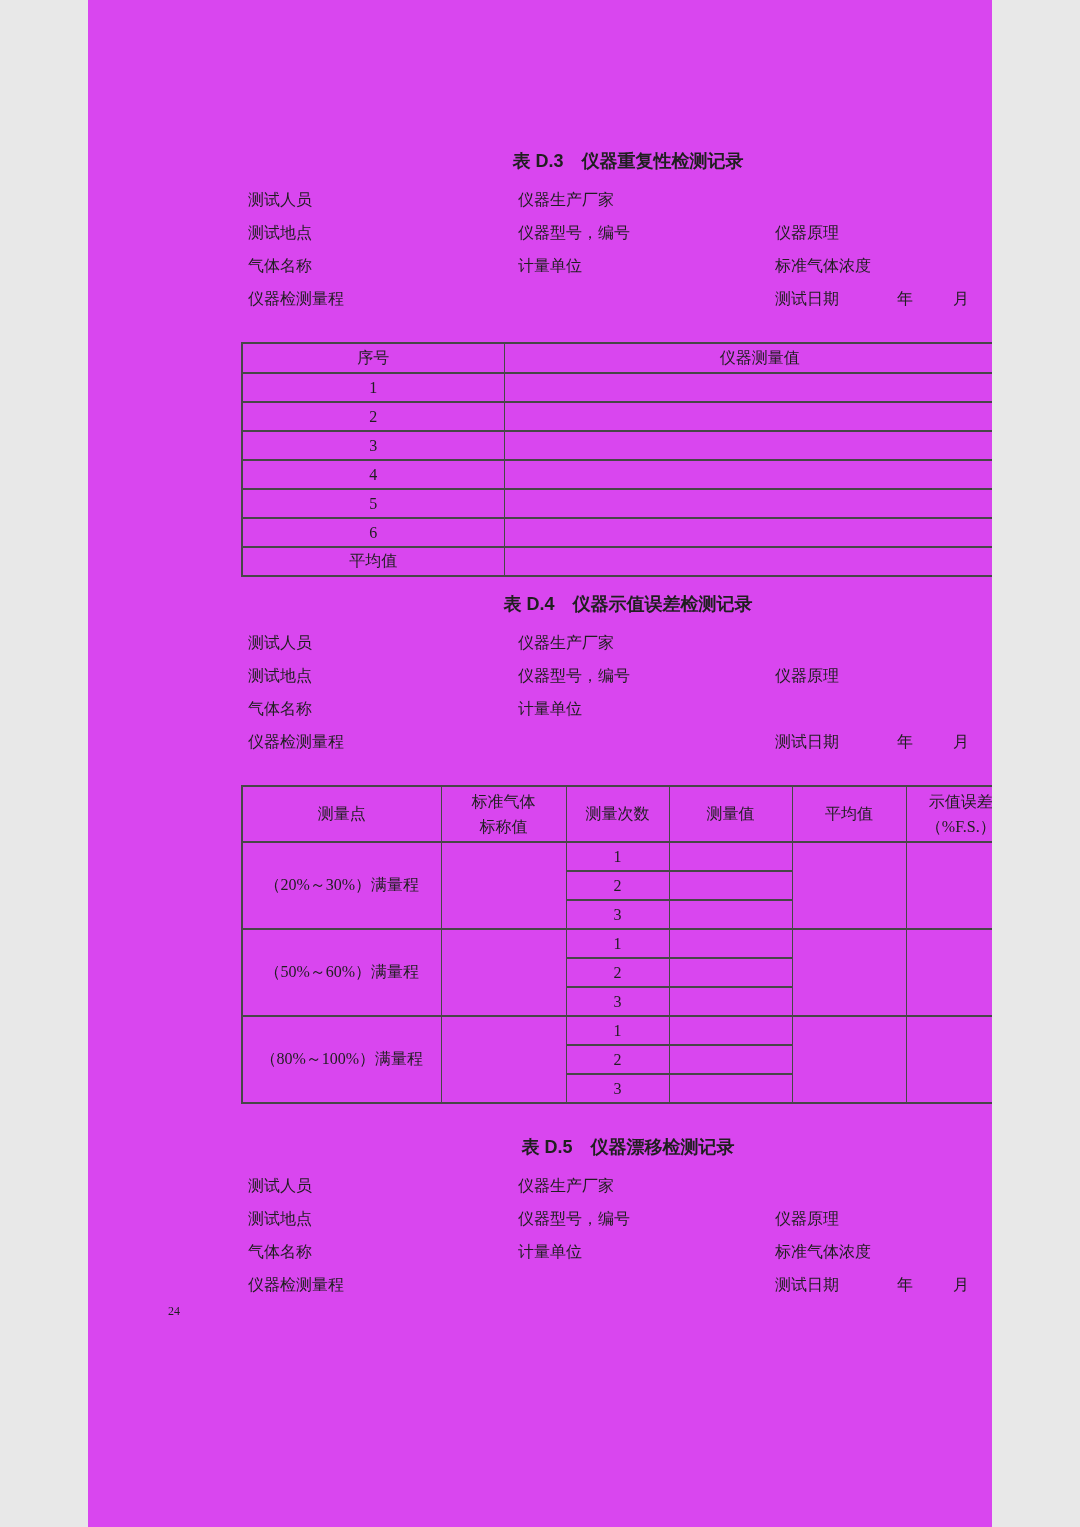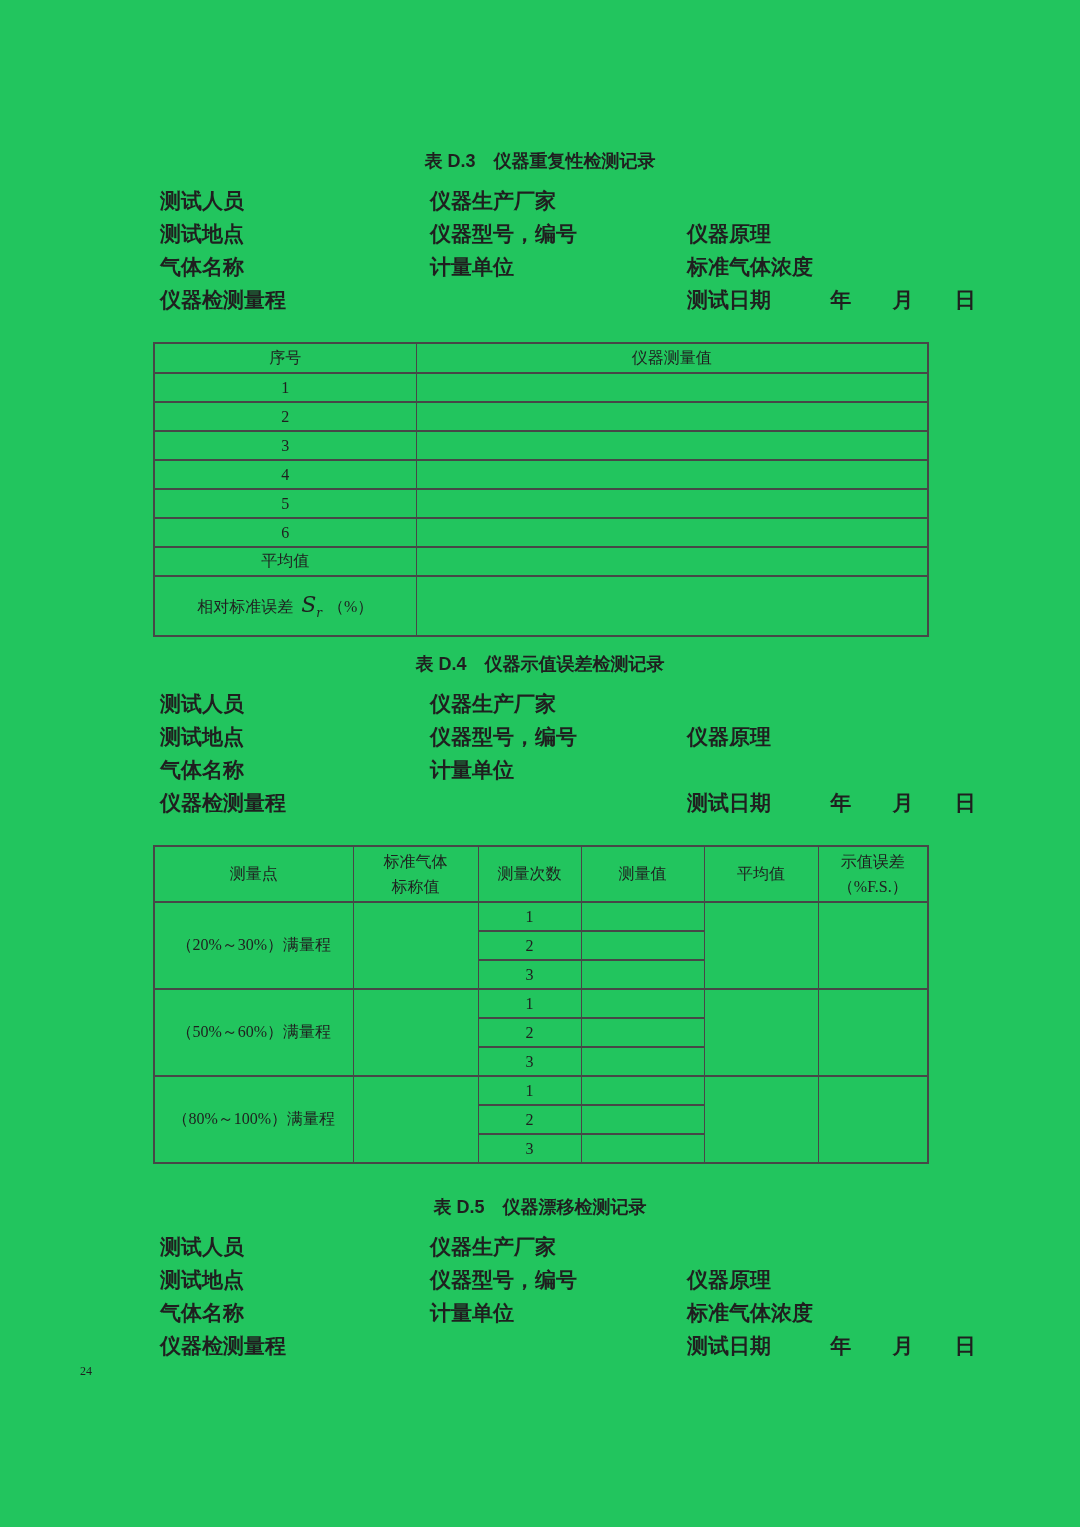--- a/index.html
+++ b/index.html
@@ -1,19 +1,19 @@
 <!DOCTYPE html>
 <html><head>
 <meta charset="utf-8">
 <style>
   html,body { margin:0; padding:0; background:#e8e8e8; }
   .page {
     position:relative;
-    width:1080px; height:1527px;
-    background:#22c55e;
+    width:904px; height:1527px;
+    background:#d946ef;
     color:#1f1f1f;
     font-family:"Liberation Serif","DejaVu Serif",serif;
     margin:0 auto;
     overflow:hidden;
     box-sizing:border-box;
   }
   .content { padding:148px 153px 0 153px; width:774px; box-sizing:content-box; }
 
   .tbl-title {
     font-family:"Liberation Sans","DejaVu Sans",sans-serif;
@@ -25,23 +25,22 @@
   }
   .title-d4 { margin-top:14px; }
   .title-d5 { margin-top:30px; }
 
   .info { margin-bottom:26px; }
   .irow {
     display:grid;
     grid-template-columns:270px 257px auto;
     height:33px;
     align-items:center;
-    font-size:21px;
+    font-size:16px;
     padding-left:7px;
-    font-weight:bold;
   }
   .irow span { white-space:nowrap; }
   .date-group { display:inline-block; }
   .du-year  { margin-left:54px; }
   .du-month { margin-left:36px; }
   .du-day   { margin-left:36px; }
 
   table {
     border-collapse:collapse;
     table-layout:fixed;
@@ -149,28 +148,20 @@
           <tr>
             <td>5</td>
             <td></td>
           </tr>
           <tr>
             <td>6</td>
             <td></td>
           </tr>
           <tr>
             <td>平均值</td>
-            <td></td>
-          </tr>
-          <tr class="last">
-            <td>
-              <span class="sr-wrap">
-                <span>相对标准误差</span><span class="sr"><span>S</span><sub>r</sub></span><span class="sr-suffix">（%）</span>
-              </span>
-            </td>
             <td></td>
           </tr>
         </tbody>
       </table>
     </section>
 
     <section>
       <h2 class="tbl-title title-d4">表 D.4　仪器示值误差检测记录</h2>
 
       <div class="info">

